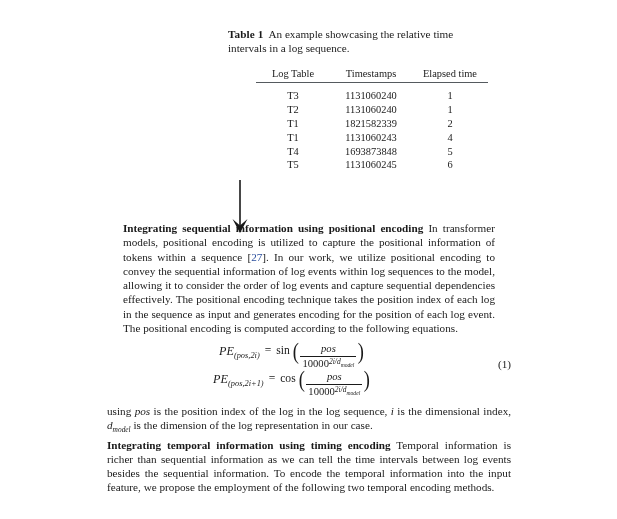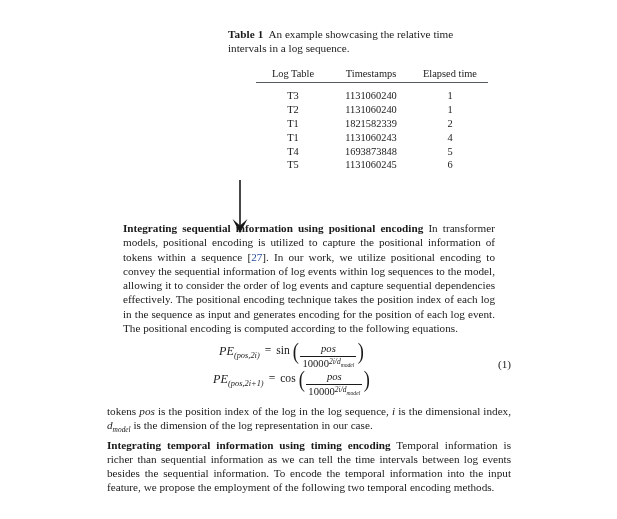--- a/index.html
+++ b/index.html
@@ -310,17 +310,17 @@
           <span class="den"><span>10000</span><span class="sup"><span>2i</span>/<span class="dm"><span>d</span><sub>model</sub></span></span></span>
         </span>
         <span class="paren">)</span>
       </div>
 
     </div>
     <div class="eqn-number">(1)</div>
   </div>
 
   <div class="lower-text">
-    <p class="nojust"><span>tokens </span><span class="mi">pos</span><span> is the position index of the log in the log sequence, </span><span class="mi">i</span><span> is the dimensional index, </span><span class="mi"><span>d</span><sub>model</sub></span><span> is the dimension of the log representation in our case.</span></p>
+    <p class="nojust"><span>using </span><span class="mi">pos</span><span> is the position index of the log in the log sequence, </span><span class="mi">i</span><span> is the dimensional index, </span><span class="mi"><span>d</span><sub>model</sub></span><span> is the dimension of the log representation in our case.</span></p>
     <p class="nojust"><span class="runin">Integrating temporal information using timing encoding</span><span>  Temporal information is richer than sequential information as we can tell the time intervals between log events besides the sequential information. To encode the temporal information into the input feature, we propose the employment of the following two temporal encoding methods.</span></p>
   </div>
 
 </div>
 
 </body></html>

